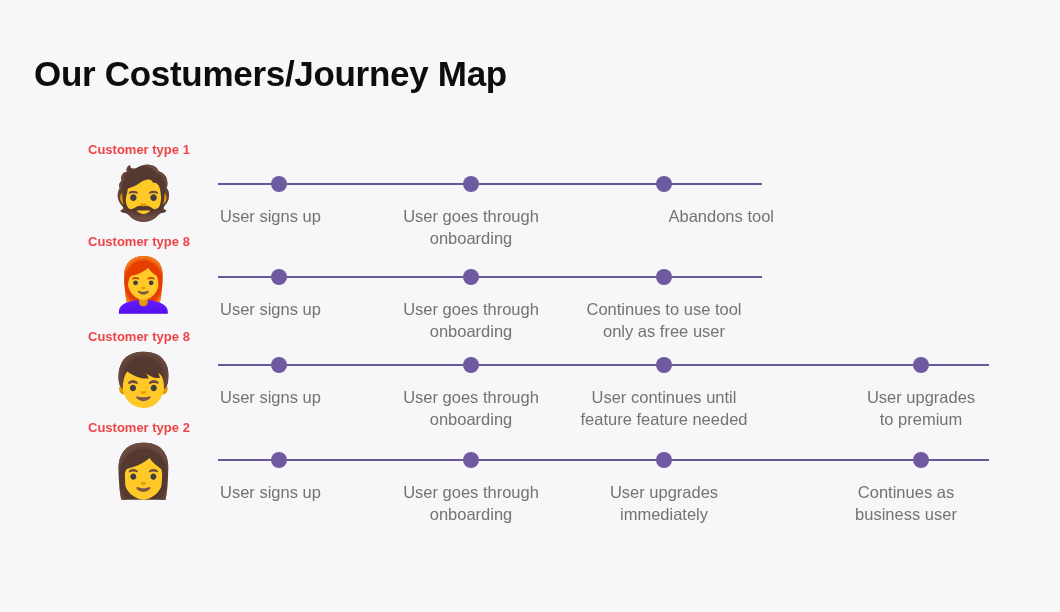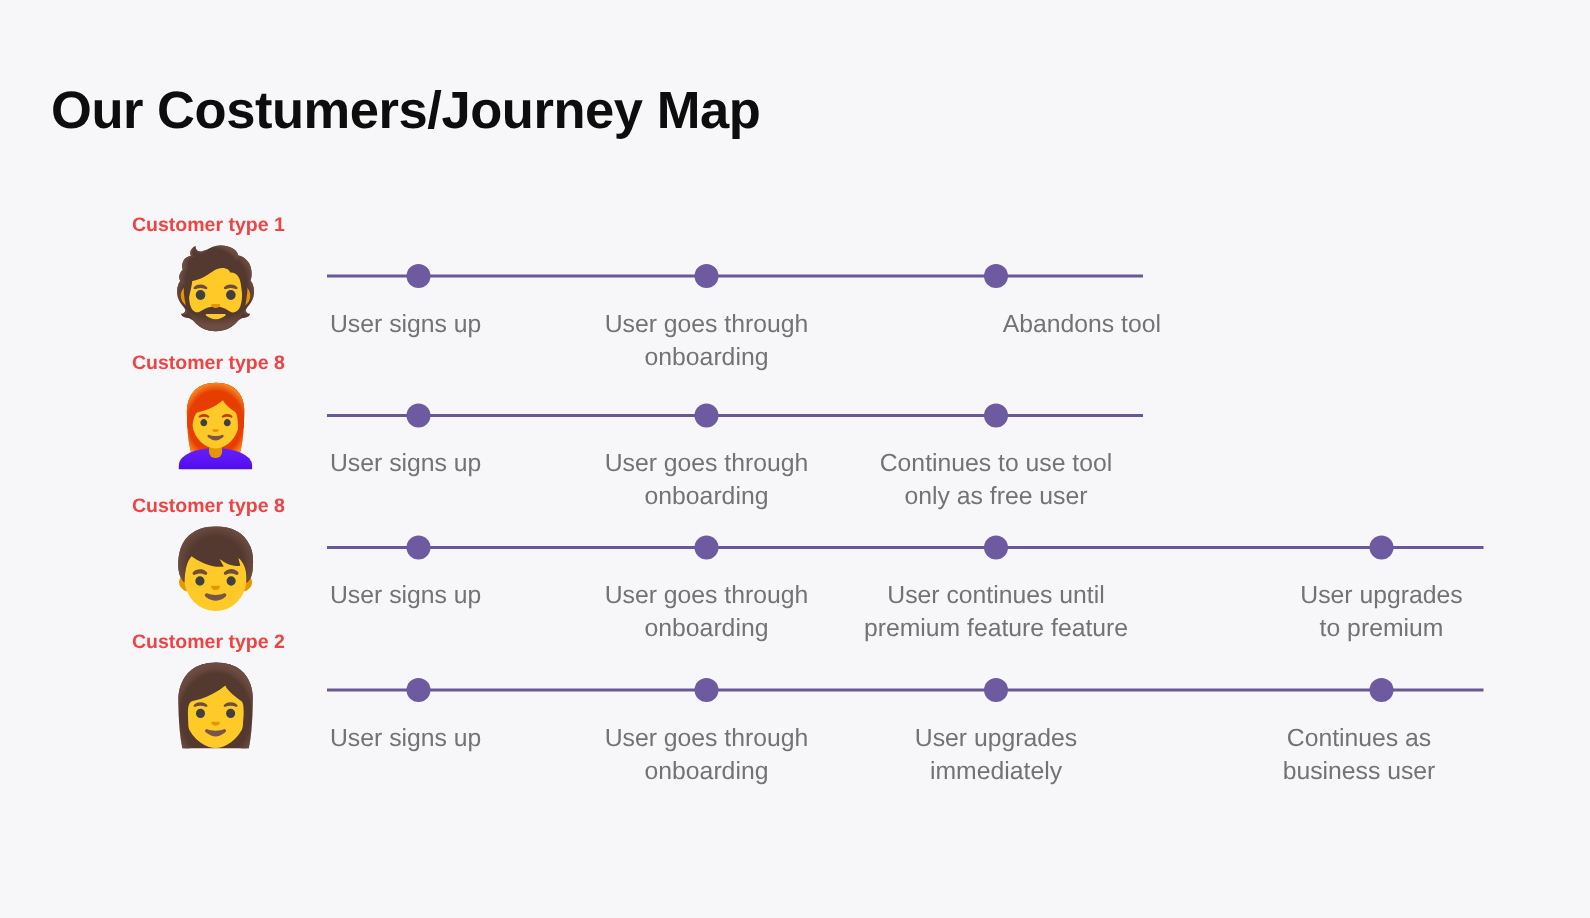--- a/index.html
+++ b/index.html
@@ -145,21 +145,21 @@
       </div>
       <div class="journey-row" style="top: 364px;">
         <div class="track" style="width: 771px;"></div>
         <div class="node" style="left: 61px;"></div>
         <div class="step-label left-align" style="left: 2px; width: 200px;">User signs up</div>
         <div class="node" style="left: 253px;"></div>
         <div class="step-label" style="left: 143px; width: 220px;">User goes through
 onboarding</div>
         <div class="node" style="left: 446px;"></div>
         <div class="step-label" style="left: 336px; width: 220px;">User continues until
-premium feature feature</div>
+feature feature needed</div>
         <div class="node" style="left: 703px;"></div>
         <div class="step-label" style="left: 593px; width: 220px;">User upgrades
 to premium</div>
       </div>
       <div class="journey-row" style="top: 459px;">
         <div class="track" style="width: 771px;"></div>
         <div class="node" style="left: 61px;"></div>
         <div class="step-label left-align" style="left: 2px; width: 200px;">User signs up</div>
         <div class="node" style="left: 253px;"></div>
         <div class="step-label" style="left: 143px; width: 220px;">User goes through

